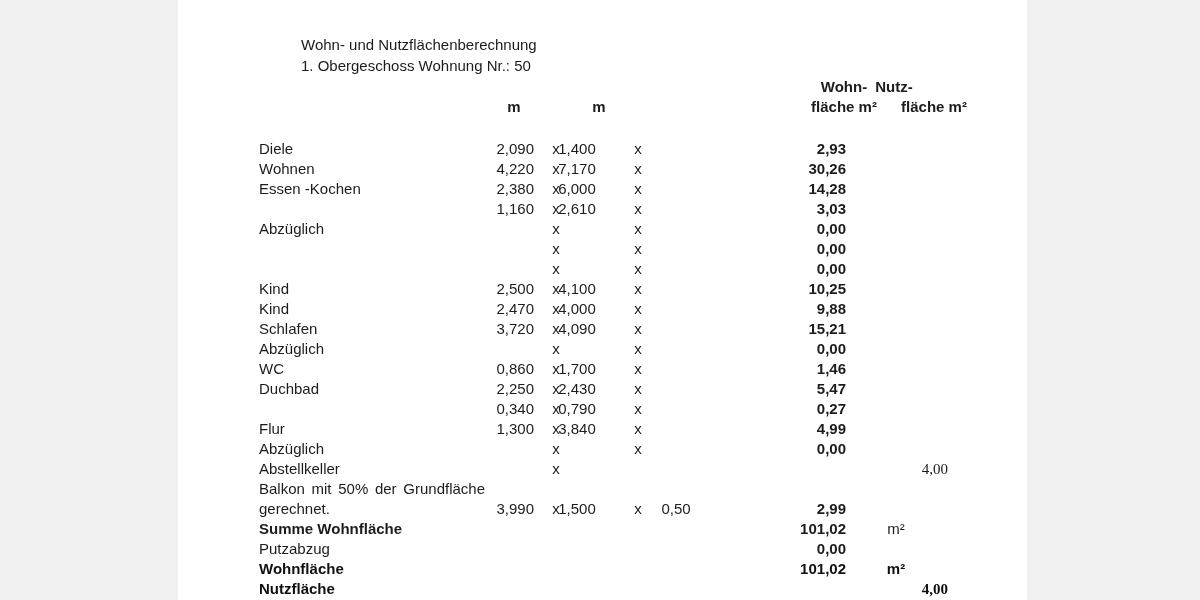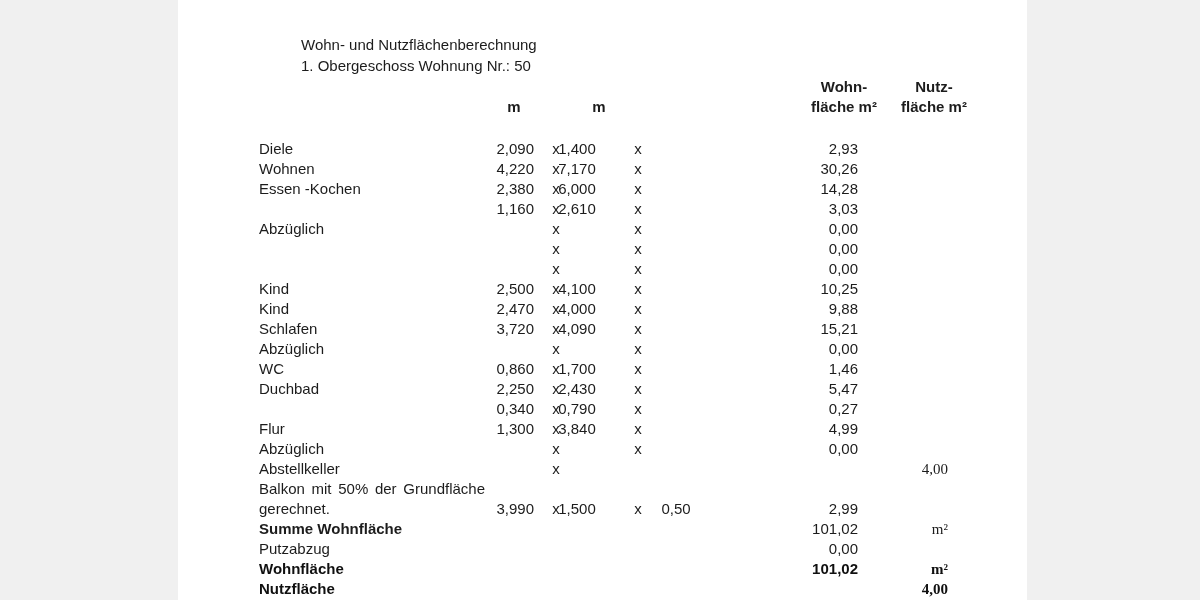--- a/index.html
+++ b/index.html
@@ -26,21 +26,21 @@
     margin-left: 42px;
   }
   .hdr {
     position: absolute;
     font-size: 15px;
     line-height: 20px;
     text-align: center;
     font-weight: bold;
   }
   .hdr-wohn1  { left: 622px; top: 77px;  width: 88px; }
-  .hdr-nutz1  { left: 712px; top: 77px;  width: 88px; }
+  .hdr-nutz1  { left: 672px; top: 77px;  width: 88px; }
   .hdr-m1     { left: 321px; top: 97px;  width: 30px; }
   .hdr-m2     { left: 406px; top: 97px;  width: 30px; }
   .hdr-wohn2  { left: 622px; top: 97px;  width: 88px; }
   .hdr-nutz2  { left: 712px; top: 97px;  width: 88px; }
   .rows {
     position: absolute;
     left: 0; top: 139px;
     width: 849px;
   }
   .row {
@@ -53,22 +53,22 @@
     position: absolute;
     top: 0; height: 20px;
     white-space: nowrap;
   }
   .c-label  { left: 81px; }
   .c-v1     { left: 276px; width: 80px; text-align: right; }
   .c-x1     { left: 370px; width: 16px; text-align: center; }
   .c-v2     { left: 359px; width: 80px; text-align: center; }
   .c-x2     { left: 452px; width: 16px; text-align: center; }
   .c-factor { left: 460px; width: 76px; text-align: center; }
-  .c-wohn   { left: 588px; width: 92px; text-align: right; }
-  .c-unit   { left: 730px; width: 40px; text-align: right; font-family: Liberation Serif, serif; }
+  .c-wohn   { left: 576px; width: 92px; text-align: right; font-weight: bold; }
+  .c-unit   { left: 698px; width: 40px; text-align: center; }
   .c-nutz   { left: 680px; width: 90px; text-align: right; font-family: Liberation Serif, serif; }
 
   .row[data-rowtype="sum"] .c-label { font-weight: bold; }
 
   .row[data-rowtype="balkon-label"] .c-label {
     width: 226px;
     text-align: justify;
     text-align-last: justify;
   }
 

